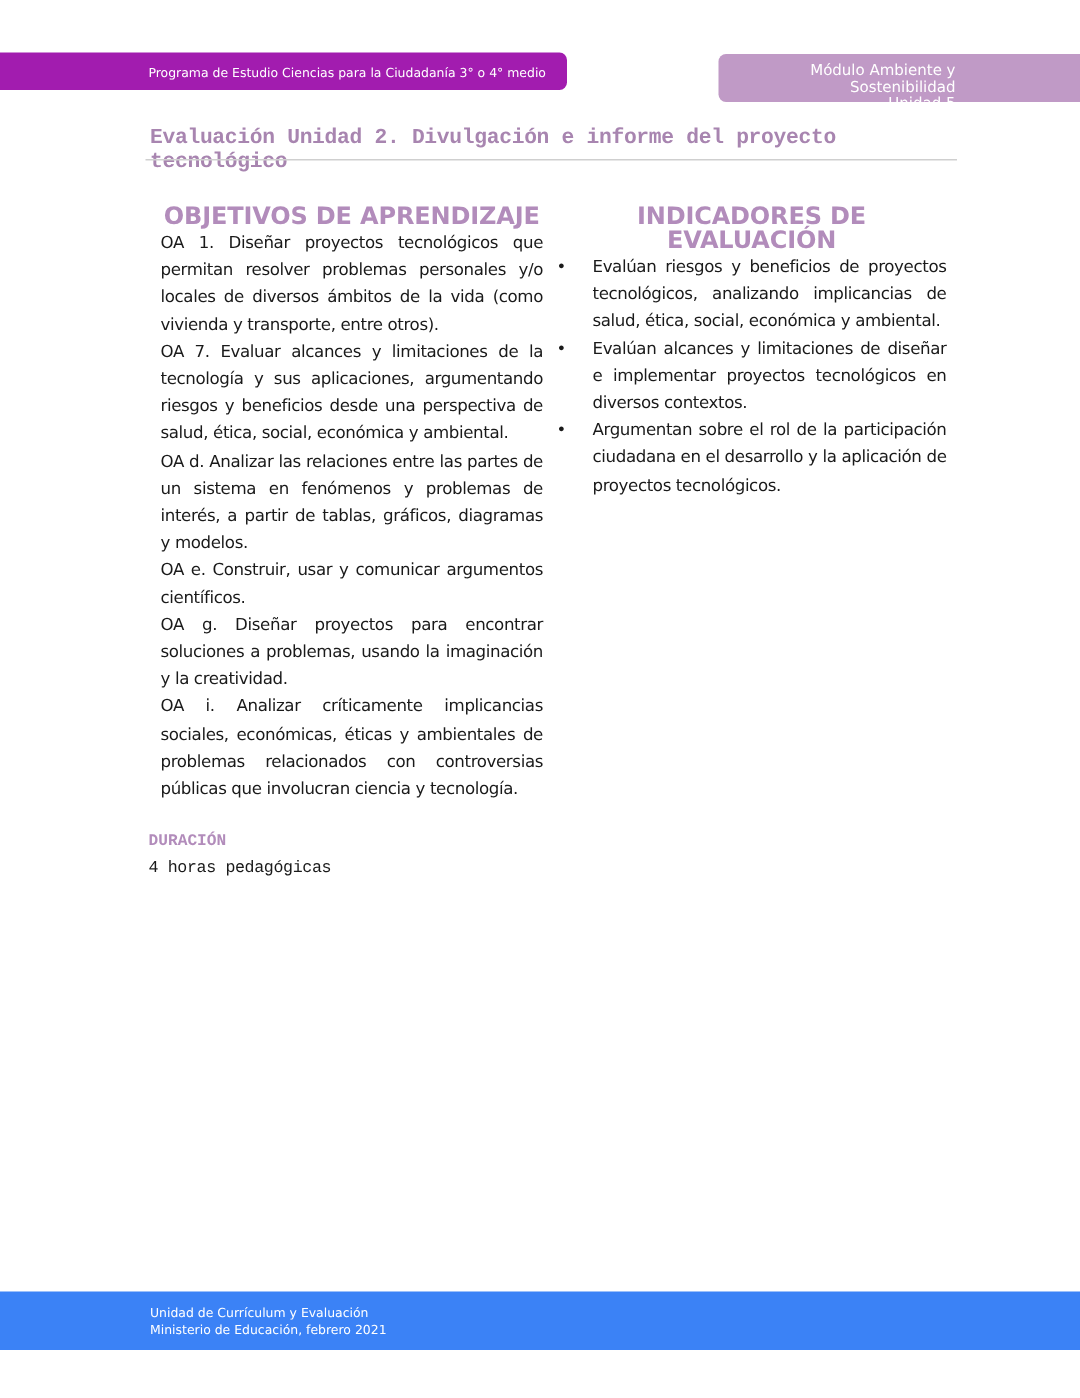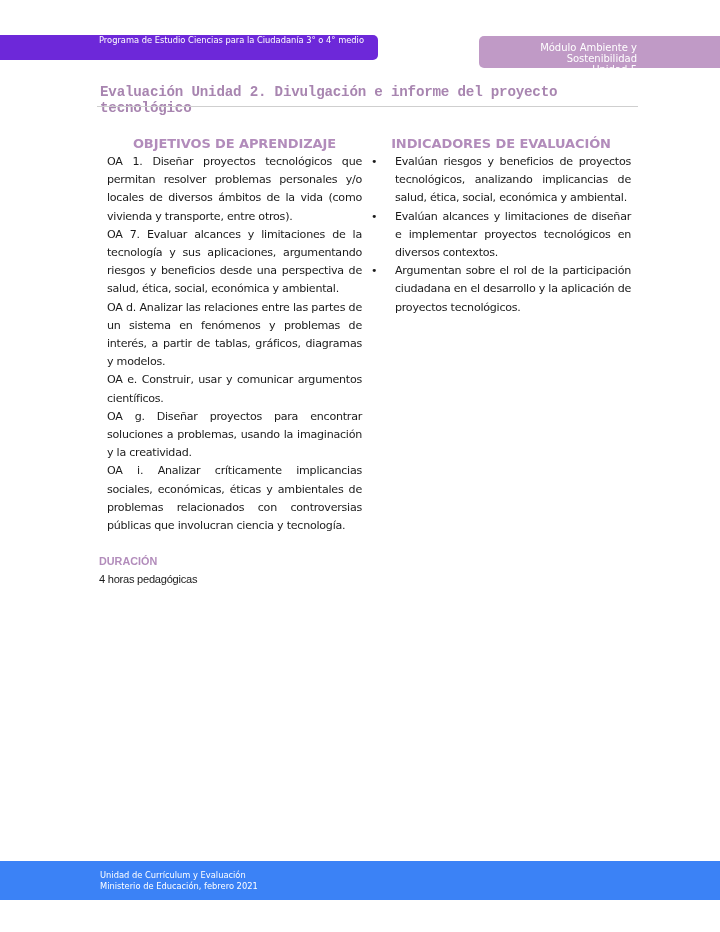--- a/index.html
+++ b/index.html
@@ -2,50 +2,50 @@
 <html><head>
   <meta charset="utf-8">
   <style>
     html, body { margin: 0; padding: 0; }
     body {
       width: 720px; height: 932px; position: relative; background: #ffffff;
       font-family: "Liberation Sans", sans-serif; color: #1a1a1a; overflow: hidden;
     }
     .hdr-left {
       position: absolute; left: 0; top: 35px; width: 378px; height: 25px;
-      background: #6d28d9; border-radius: 0 5px 5px 0;
+      background: #a21caf; border-radius: 0 5px 5px 0;
       color: #fff; font-family: "DejaVu Sans", sans-serif; font-size: 8.3px;
-      display: flex; align-items: flex-start; justify-content: flex-end; padding-right: 14px; box-sizing: border-box;
+      display: flex; align-items: center; justify-content: flex-end; padding-right: 14px; box-sizing: border-box;
     }
     .hdr-right {
       position: absolute; left: 479px; top: 36px; width: 241px; height: 32px;
       background: #c09ac6; border-radius: 5px 0 0 5px;
       color: #fff; font-family: "DejaVu Sans", sans-serif; font-size: 10px;
       box-sizing: border-box; padding: 6px 83px 0 0; text-align: right; line-height: 11px;
     }
     .title {
       position: absolute; left: 100px; top: 84px; width: 538px;
       font-family: Liberation Mono, monospace; font-weight: bold; font-size: 14.2px;
       color: #a885b0; letter-spacing: -0.2px;
     }
     .title-rule {
       position: absolute; left: 97px; top: 106px; width: 541px; height: 1px; background: #cfcfcf;
     }
     .col { position: absolute; font-family: "DejaVu Sans", sans-serif; font-size: 11.1px; line-height: 18.2px; }
     .col-left { left: 107px; top: 136px; width: 255px; }
     .col-right { left: 371px; top: 136px; width: 260px; }
     .sec-head {
-      color: #b28cbb; font-weight: bold; font-size: 13px; text-align: center;
+      color: #b28cbb; font-weight: bold; font-size: 16px; text-align: center;
       line-height: 16px; margin-bottom: 1px; letter-spacing: -0.1px;
     }
     .oa { text-align: justify; text-align-last: left; letter-spacing: -0.25px; }
     .indicators { list-style: none; margin: 0; padding: 0; }
     .indicators li { position: relative; padding-left: 24px; text-align: justify; text-align-last: left; letter-spacing: -0.25px; }
     .bullet { position: absolute; left: 0; top: 0; font-size: 11px; }
-    .duration { position: absolute; left: 99px; top: 552px; font-family: Liberation Sans, sans-serif; }
+    .duration { position: absolute; left: 99px; top: 552px; font-family: Liberation Mono, monospace; }
     .duration-head { color: #b28cbb; font-weight: bold; font-size: 10.8px; line-height: 18px; }
     .duration-val { font-size: 11.1px; line-height: 18px; letter-spacing: -0.25px; }
     .footer {
       position: absolute; left: 0; top: 861px; width: 720px; height: 39px; background: #3b82f6;
       color: #fff; font-family: "DejaVu Sans", sans-serif; font-size: 8.3px;
     }
     .footer-lines { position: absolute; left: 100px; top: 9px; line-height: 11px; }
     .page-num { position: absolute; left: 617px; top: 8px; font-size: 10.5px; margin-top: 44px; }
   </style>
 </head>

